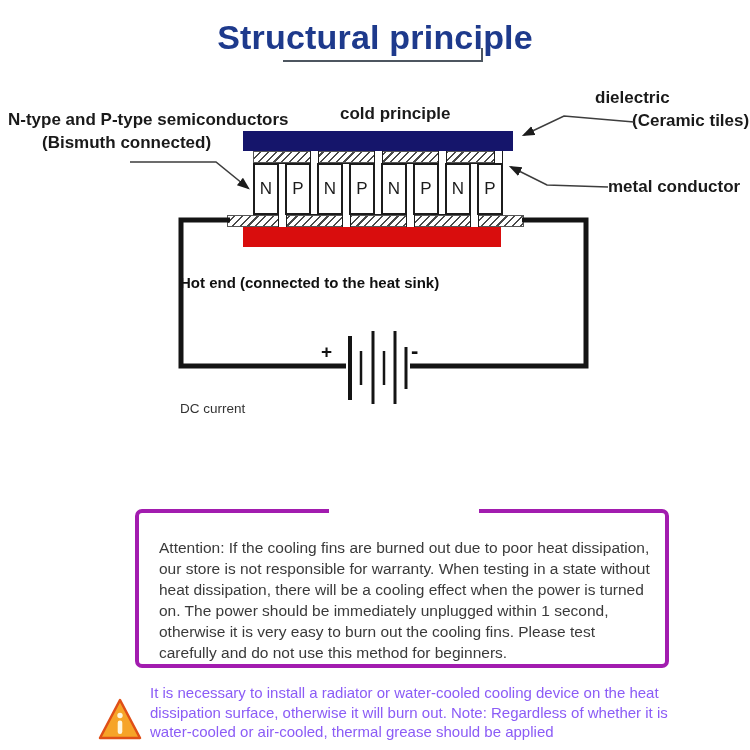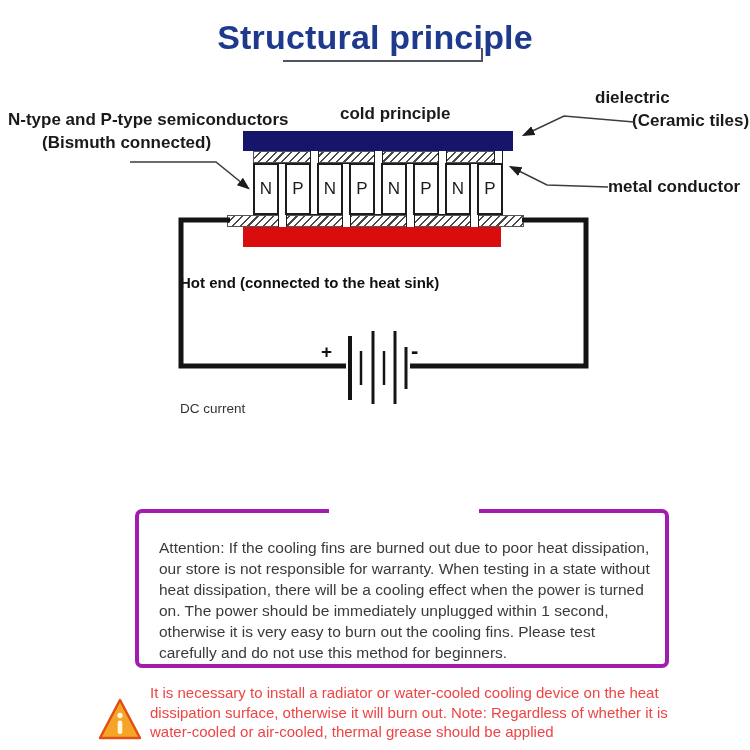--- a/index.html
+++ b/index.html
@@ -67,21 +67,21 @@
   .reminder-gap { position:absolute; left:190px; top:-4px; width:150px; height:8px; background:#fff; }
   .reminder-text {
     position:absolute; left:20px; top:24px; width:494px;
     font-size:15.5px; line-height:21px; color:#3a3a3a;
   }
 
   
   .warning-icon { position:absolute; left:97px; top:696px; }
   .warning-text {
     position:absolute; left:150px; top:683px; width:562px;
-    font-size:15px; line-height:19.5px; color:#ef4444;
+    font-size:15px; line-height:19.5px; color:#8b5cf6;
   }
 </style>
 </head>
 <body>
 
 <div id="canvas">
 
   <h1 class="page-title">Structural principle</h1>
   <div class="title-underline"></div>
 

